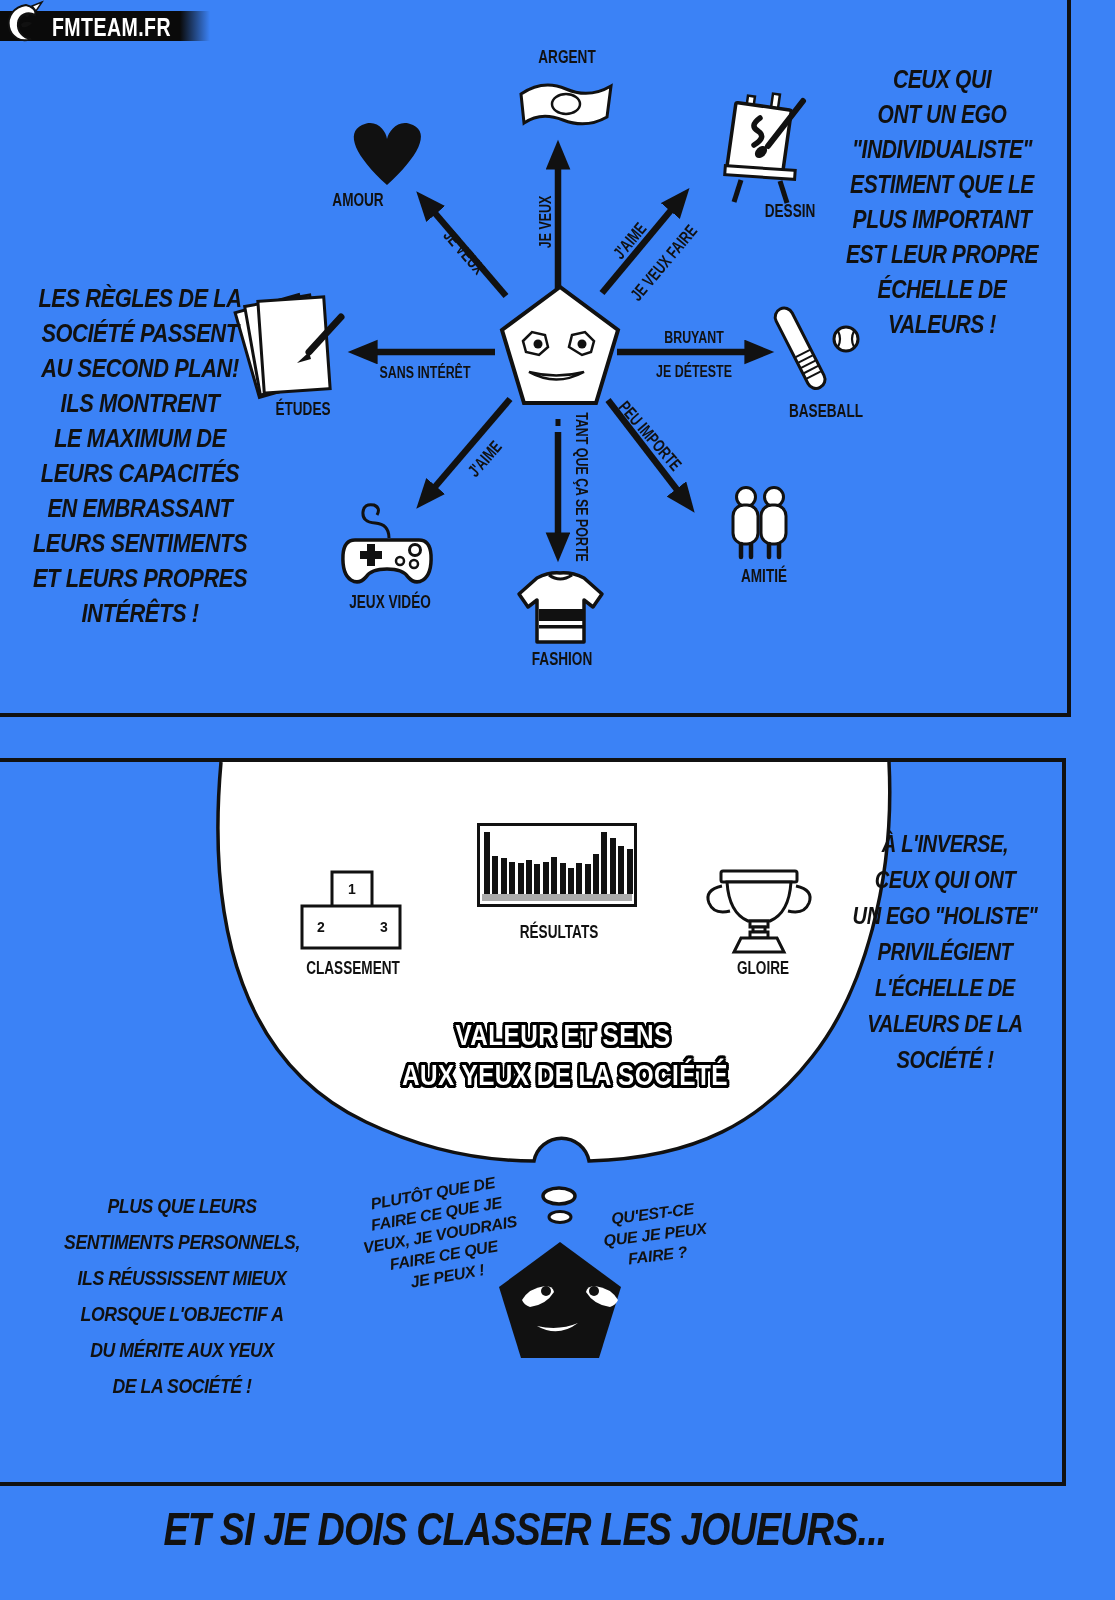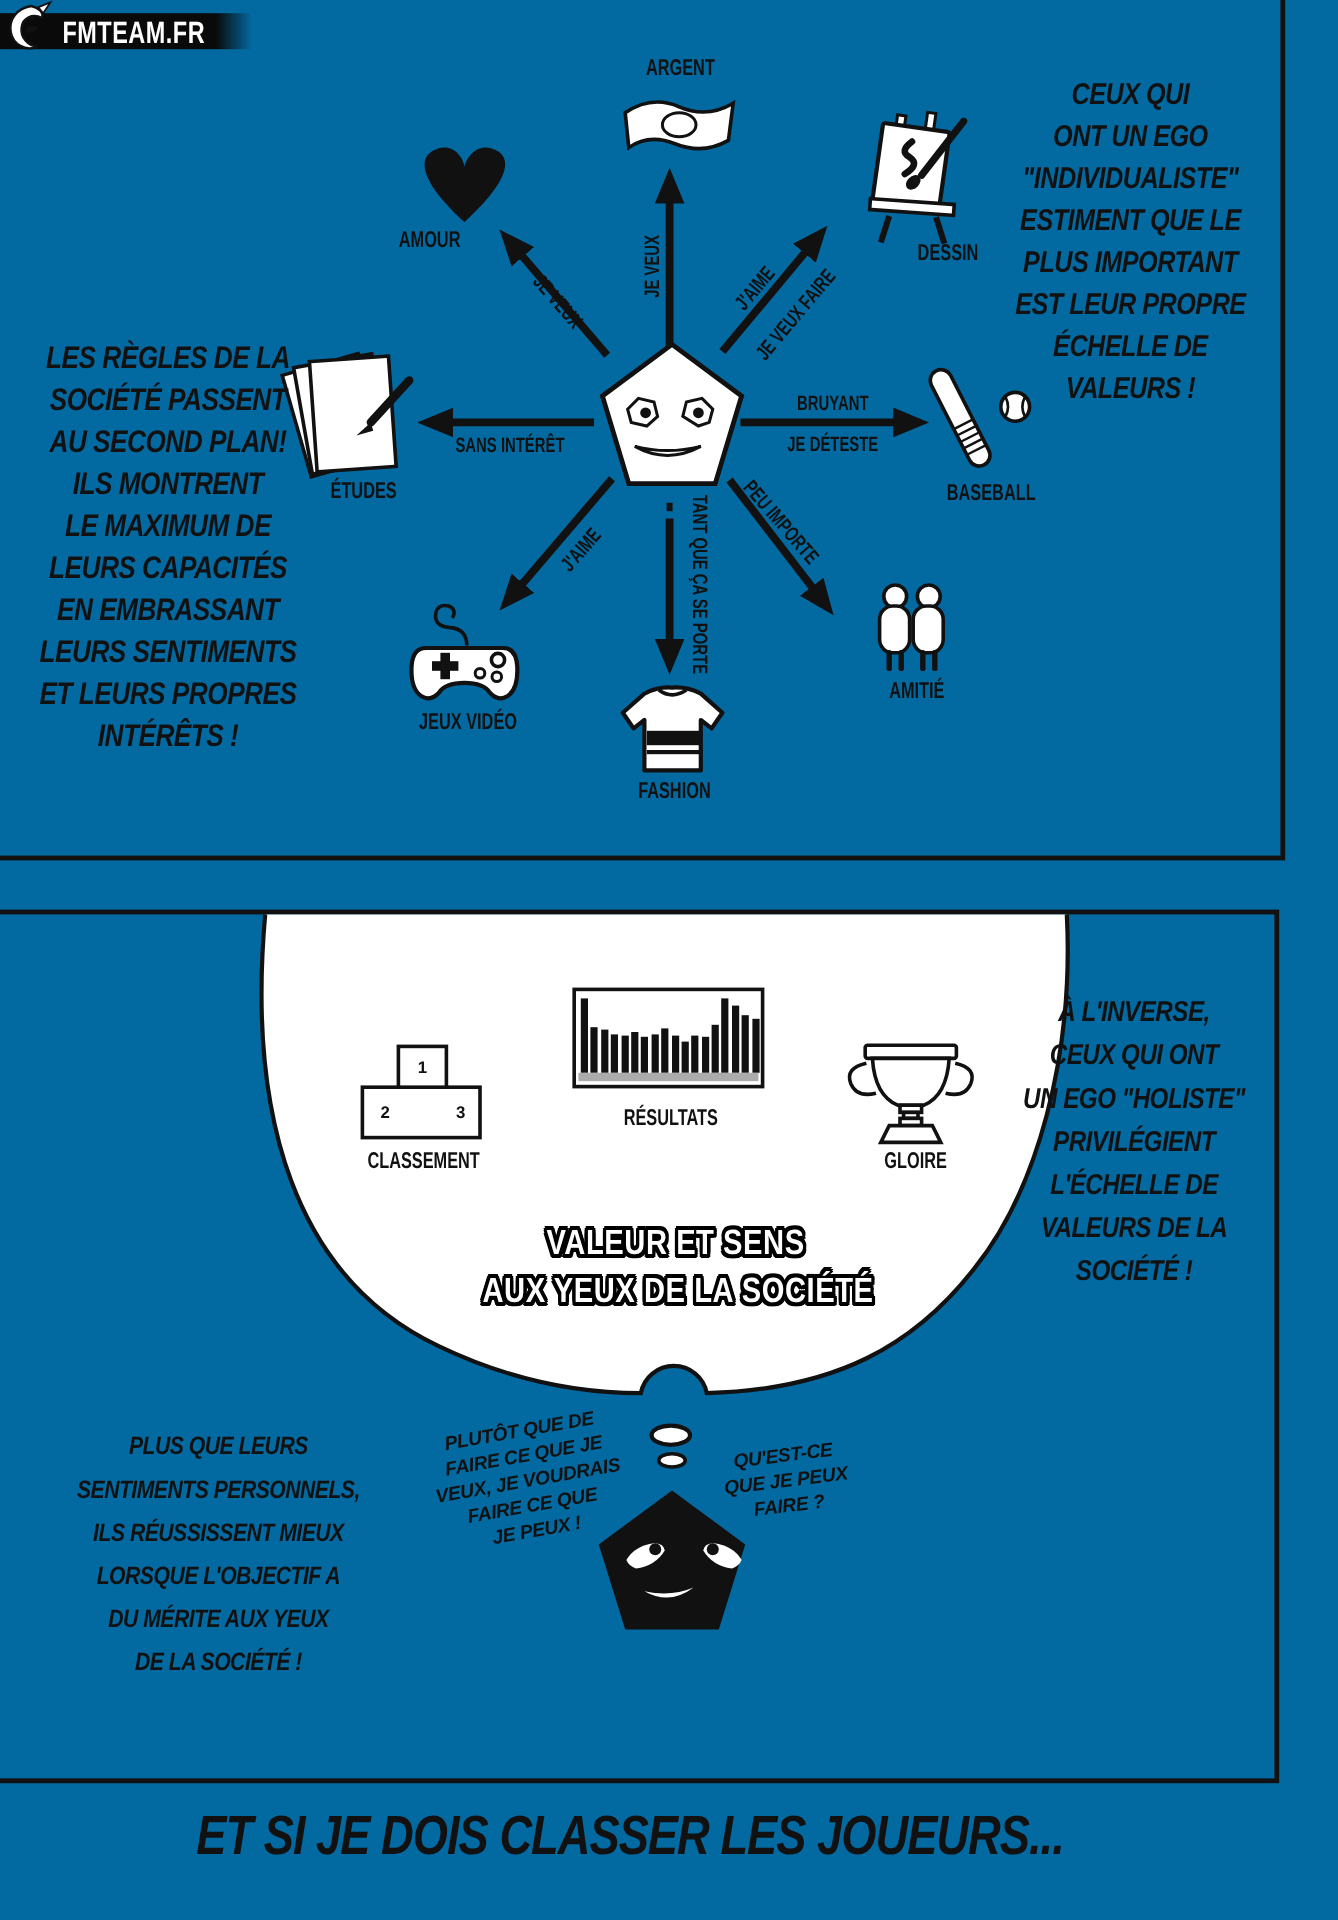--- a/index.html
+++ b/index.html
@@ -1,16 +1,16 @@
 <!DOCTYPE html>
 <html><head>
 <meta charset="utf-8">
 <style>
   html,body{margin:0;padding:0;background:#e8e8e8;}
-  .page{position:relative;width:1115px;height:1600px;background:#0369a1;overflow:hidden;
+  .page{position:relative;width:1115px;height:1600px;background:#3b82f6;overflow:hidden;
         font-family:"Liberation Sans",sans-serif;color:#111;}
   svg{position:absolute;left:0;top:0;overflow:visible;}
 
   
   .panel1{position:absolute;left:-8px;top:-8px;width:1071px;height:717px;border:4px solid #111;}
   .panel2{position:absolute;left:-8px;top:758px;width:1066px;height:720px;border:4px solid #111;}
 
   
   .banner{position:absolute;left:0;top:11px;width:180px;height:30px;background:#0a0a0a;}
   .banner-fade{position:absolute;left:180px;top:11px;width:30px;height:30px;

